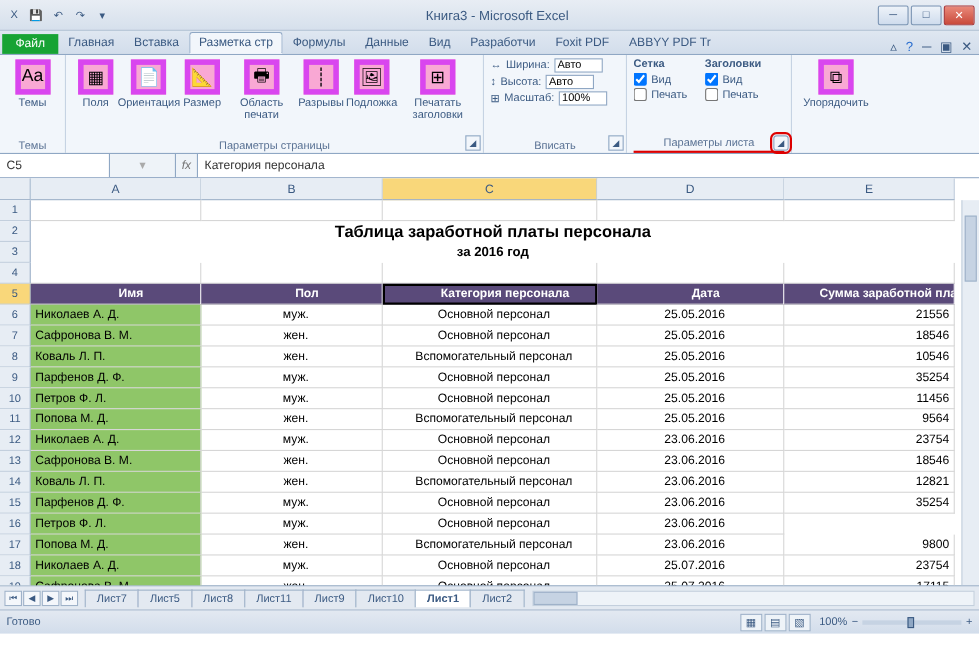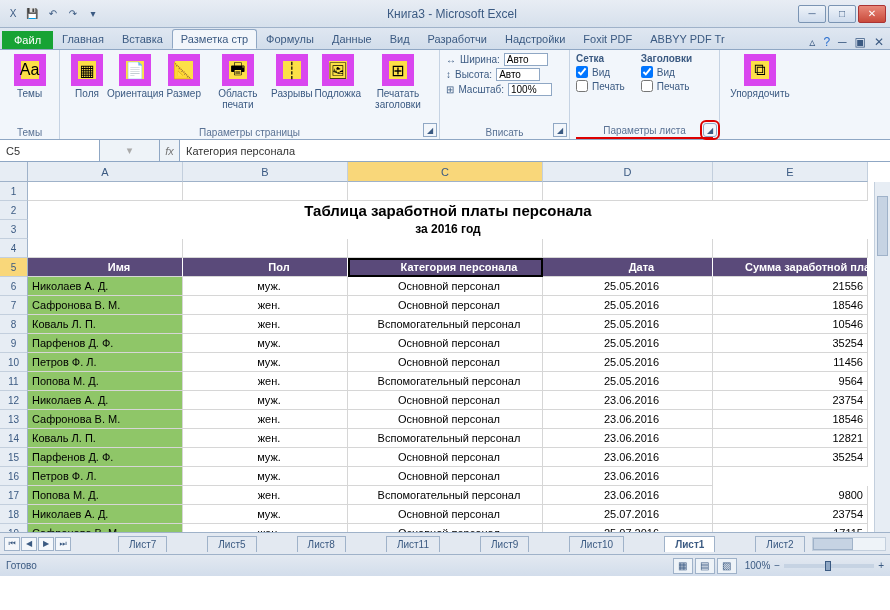--- a/index.html
+++ b/index.html
@@ -20,21 +20,21 @@
 .rtab { padding:3px 8px; font-size:11px; color:#3b5a82; cursor:pointer; border:1px solid transparent; }
 .rtab.active { background:#f2f6fb; border:1px solid #8fa7c4; border-bottom-color:#f2f6fb; border-radius:3px 3px 0 0; }
 .tabs .help { margin-left:auto; padding:0 6px; display:flex; gap:8px; color:#3b5a82; font-size:12px;}
 
 
 .ribbon { height: 90px; background:#f2f6fb; border-bottom:1px solid #8fa7c4; display:flex; }
 .rgroup { border-right:1px solid #c6d3e3; padding:2px 6px 0 6px; display:flex; flex-direction:column; position:relative;}
 .rgroup .gtitle { text-align:center; font-size:10px; color:#5a7294; padding:1px 0; margin-top:auto; }
 .rgroup .grow { display:flex; gap:4px; align-items:flex-start;}
 .bigbtn { display:flex; flex-direction:column; align-items:center; gap:2px; padding:2px 4px; cursor:pointer; min-width:42px;}
-.bigbtn .bicn { width:32px; height:32px; background:#fde047; border:7px solid #d946ef; display:flex; align-items:center; justify-content:center; font-size:16px;}
+.bigbtn .bicn { width:32px; height:32px; background:#f9a8d4; border:5px solid #d946ef; display:flex; align-items:center; justify-content:center; font-size:16px;}
 .bigbtn span { font-size:10px; color:#3b5a82; text-align:center; line-height:1.1;}
 .smallrow { display:flex; align-items:center; gap:4px; font-size:10px; color:#3b5a82; padding:1px 0;}
 .smallrow input[type=text]{ width:44px; font-size:10px; border:1px solid #8fa7c4; padding:0 2px;}
 .smallrow input[type=checkbox]{ width:12px; height:12px;}
 .rgroup .launcher { position:absolute; right:2px; bottom:2px; width:14px; height:14px; border:1px solid #8fa7c4; font-size:8px; display:flex; align-items:center; justify-content:center; color:#3b5a82;}
 .rgroup.highlight .gtitle { border-bottom:2px solid #d00; }
 .launcher.highlight { outline:2px solid #d00; outline-offset:1px; border-radius:3px;}
 
 
 .fbar { height:22px; display:flex; border-bottom:1px solid #8fa7c4; background:#eef3f8;}
@@ -60,21 +60,21 @@
 .cell.center { text-align:center;padding-left:12px; }
 .cell.right { text-align:right; }
 .cell.active { outline:2px solid #000; outline-offset:-2px;}
 .vsb { position:absolute; right:0; top:20px; bottom:0; width:16px; background:#e7edf4; border-left:1px solid #c3cfdd;}
 .vsb .thumb{ position:absolute; top:14px; left:2px; right:2px; height:60px; background:#c6d3e3; border:1px solid #9fb2c9;}
 
 
 .sheettabs { height:22px; background:#e3e9f1; border-top:1px solid #9fb2c9; display:flex; align-items:center; padding:0 4px; font-size:10px;}
 .sheettabs .nav { display:flex; gap:1px; margin-right:6px;}
 .sheettabs .nav div{ width:16px; height:14px; border:1px solid #9fb2c9; background:#f4f7fb; display:flex;align-items:center;justify-content:center; font-size:8px; color:#3b5a82;}
-.stab { padding:2px 10px; background:#e3e9f1; border:1px solid #9fb2c9; border-bottom:none; margin-right:-1px; color:#3b5a82; cursor:pointer;margin-left:41px; }
+.stab { padding:2px 10px; background:#e3e9f1; border:1px solid #9fb2c9; border-bottom:none; margin-right:-1px; color:#3b5a82; cursor:pointer; }
 .stab.active { background:#fff; font-weight:bold;}
 .sheettabs .hsb { flex:1; margin-left:8px; height:14px; background:#eef3f8; border:1px solid #c3cfdd; position:relative;}
 .sheettabs .hsb .th{ position:absolute; left:0; top:0; bottom:0; width:40px; background:#c6d3e3; border:1px solid #9fb2c9;}
 
 
 .status { height:22px; background:linear-gradient(#e3e9f1,#d2ddeb); border-top:1px solid #9fb2c9; display:flex; align-items:center; padding:0 6px; font-size:10px; color:#3b5a82;}
 .status .views { margin-left:auto; display:flex; gap:2px;}
 .status .vbtn { width:20px; height:16px; border:1px solid #9fb2c9; background:#eef3f8; display:flex;align-items:center;justify-content:center;}
 .status .zoom { margin-left:8px; display:flex; align-items:center; gap:4px;}
 .status .zslider { width:90px; height:4px; background:#c6d3e3; position:relative;}
@@ -105,21 +105,20 @@
 <div class="tabs">
   <div class="file-tab">Файл</div>
   <div id="rtabs" style="display: flex;">
       <div class="rtab">Главная</div>
       <div class="rtab">Вставка</div>
       <div class="rtab active">Разметка стр</div>
       <div class="rtab">Формулы</div>
       <div class="rtab">Данные</div>
       <div class="rtab">Вид</div>
       <div class="rtab">Разработчи</div>
-      <div class="rtab">Надстройки</div>
       <div class="rtab">Foxit PDF</div>
       <div class="rtab">ABBYY PDF Tr</div>
     </div>
   <div class="help">
     <span>▵</span>
     <span style="color:#2a6ecf">?</span>
     <span>─</span>
     <span>▣</span>
     <span>✕</span>
   </div>

